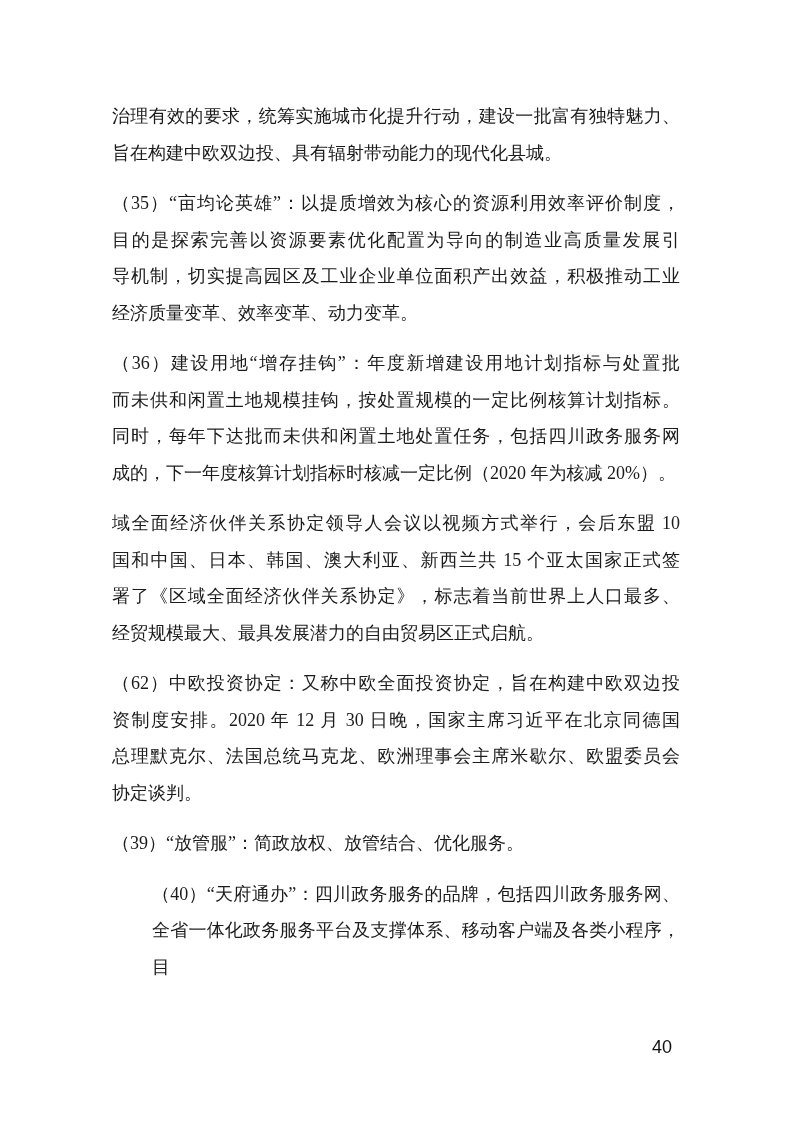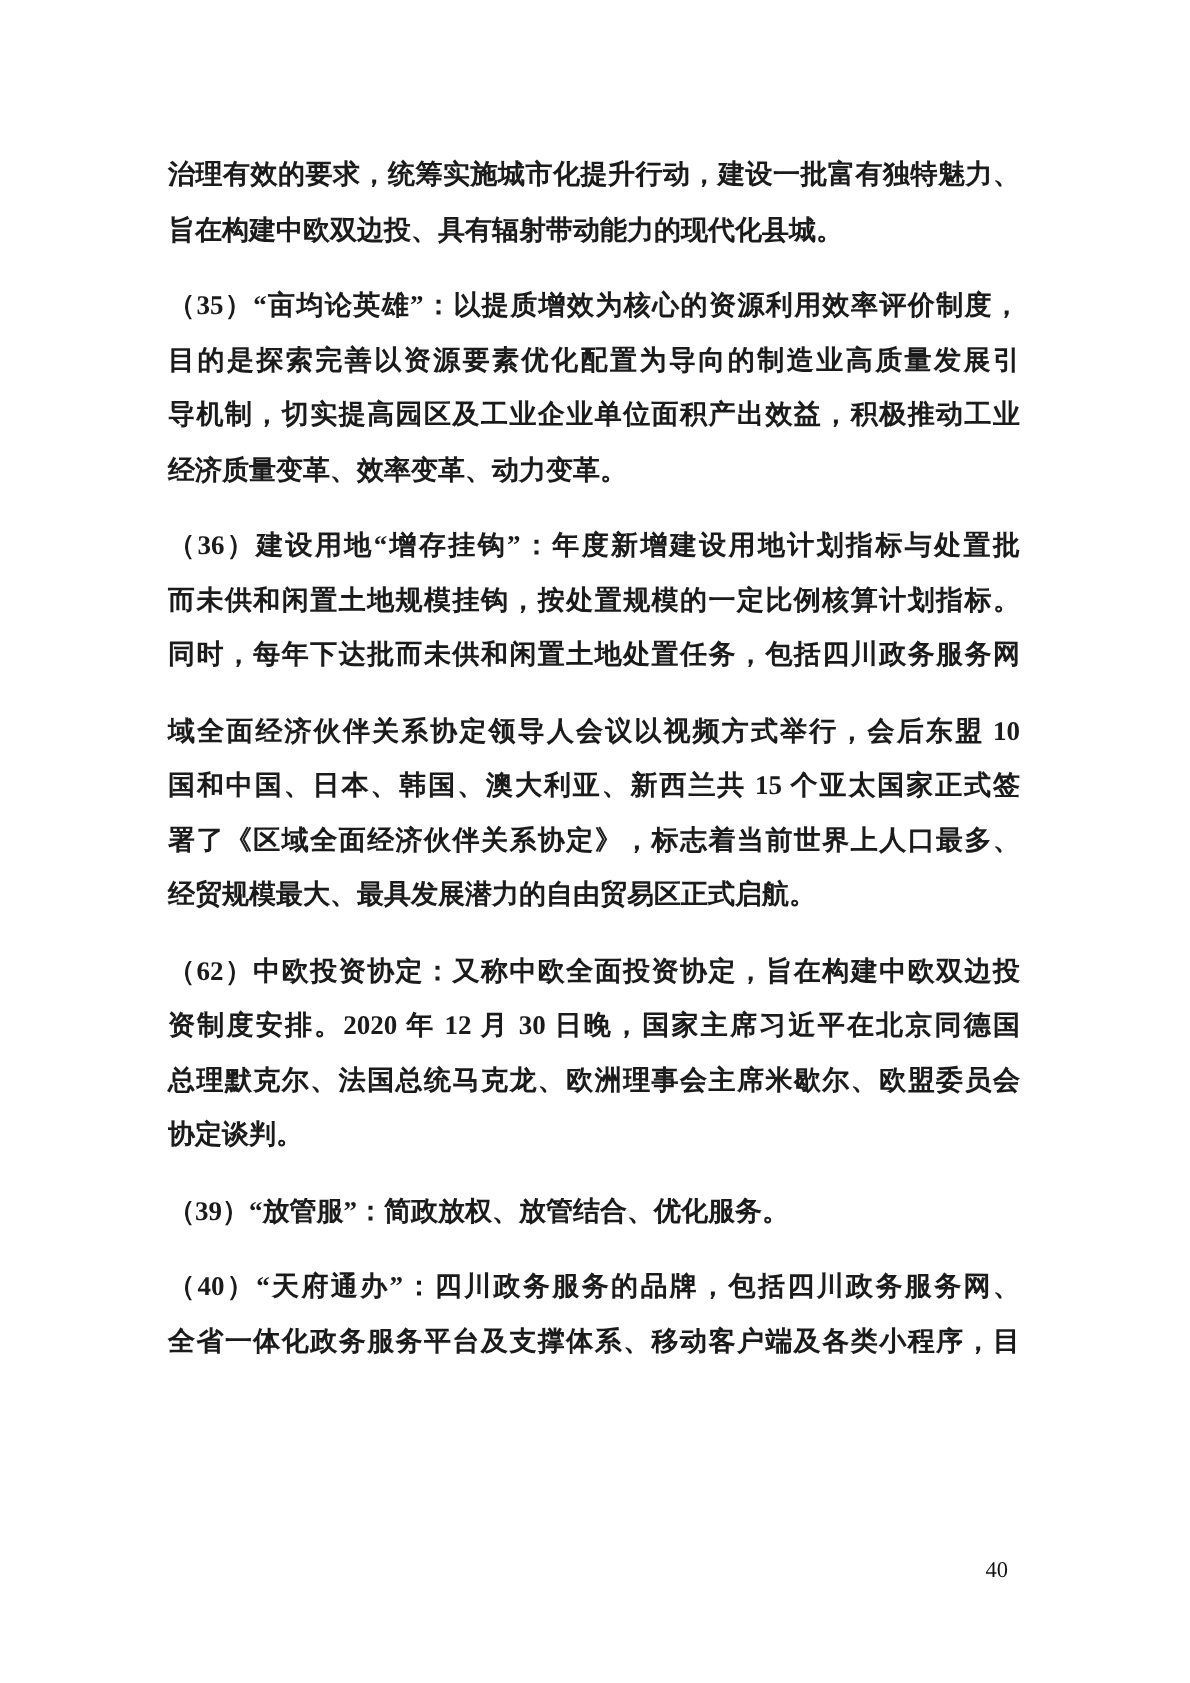--- a/index.html
+++ b/index.html
@@ -16,46 +16,46 @@
     height: 1122px;
     background: #ffffff;
     font-family: "Liberation Serif", "DejaVu Serif", serif;
     color: #1b1b1b;
   }
   .content {
     position: absolute;
     top: 98px;
     left: 112px;
     right: 113px;
-    font-weight: bold;
   }
   .paragraph {
     margin: 0 0 14px 0;
   }
   .paragraph:last-child {
     margin-bottom: 0;
+    margin-left: 40px;
   }
   .line {
     font-size: 18px;
     height: 36.5px;
     line-height: 36.5px;
     text-align: justify;
     text-align-last: justify;
     color: #1b1b1b;
     letter-spacing: 0;
   }
   .line.para-last {
     text-align-last: left;
   }
   .page-number {
     position: absolute;
     top: 1040px;
     right: 121px;
-    font-family: Liberation Serif, serif;
-    font-size: 15px;
+    font-family: Liberation Sans, sans-serif;
+    font-size: 18px;
     line-height: 15px;
     color: #111111;
   }
 </style>
 </head>
 <body>
 
 <div class="page">
   <div class="content">
 
@@ -68,20 +68,21 @@
       <div class="line">（35）“亩均论英雄”：以提质增效为核心的资源利用效率评价制度，</div>
       <div class="line">目的是探索完善以资源要素优化配置为导向的制造业高质量发展引</div>
       <div class="line">导机制，切实提高园区及工业企业单位面积产出效益，积极推动工业</div>
       <div class="line para-last">经济质量变革、效率变革、动力变革。</div>
     </div>
 
     <div class="paragraph">
       <div class="line">（36）建设用地“增存挂钩”：年度新增建设用地计划指标与处置批</div>
       <div class="line">而未供和闲置土地规模挂钩，按处置规模的一定比例核算计划指标。</div>
       <div class="line">同时，每年下达批而未供和闲置土地处置任务，包括四川政务服务网</div>
+      <div class="line para-last">成的，下一年度核算计划指标时核减一定比例（2020 年为核减 20%）。</div>
     </div>
 
     <div class="paragraph">
       <div class="line">域全面经济伙伴关系协定领导人会议以视频方式举行，会后东盟 10</div>
       <div class="line">国和中国、日本、韩国、澳大利亚、新西兰共 15 个亚太国家正式签</div>
       <div class="line">署了《区域全面经济伙伴关系协定》，标志着当前世界上人口最多、</div>
       <div class="line para-last">经贸规模最大、最具发展潜力的自由贸易区正式启航。</div>
     </div>
 
     <div class="paragraph">

